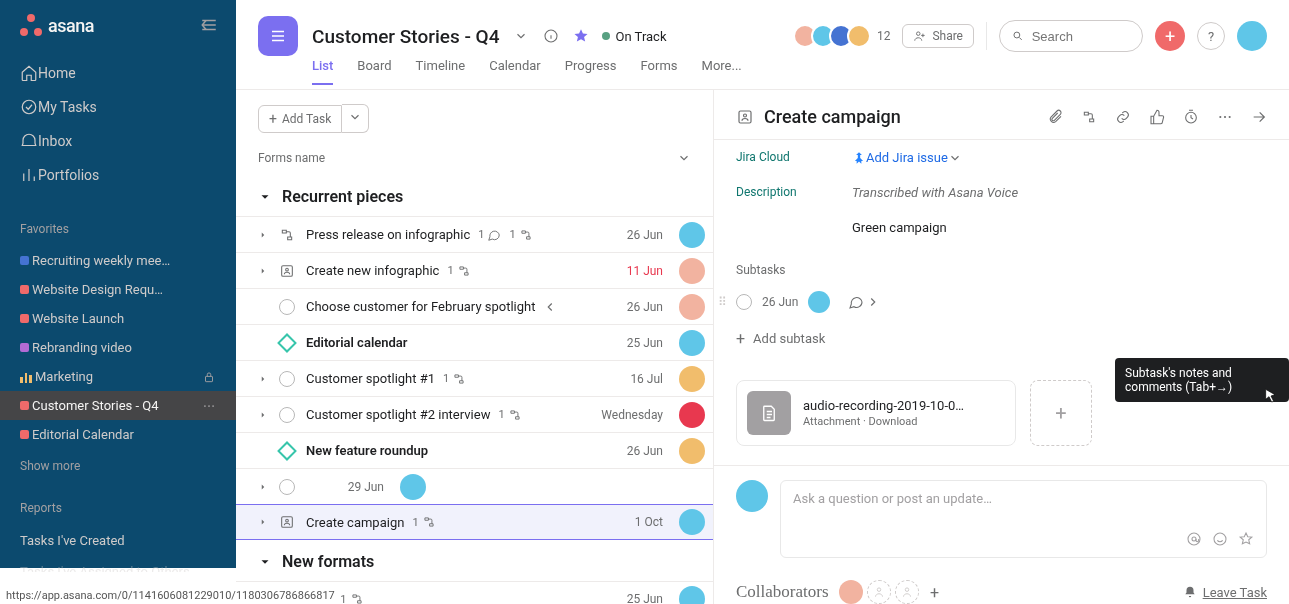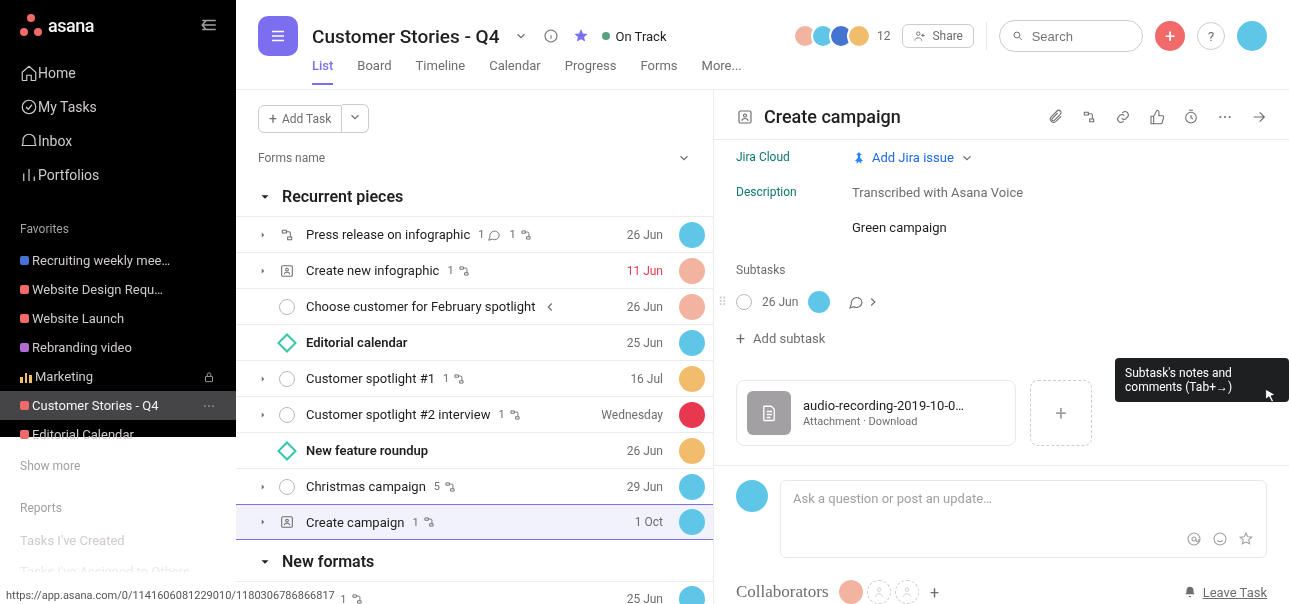--- a/index.html
+++ b/index.html
@@ -1,19 +1,19 @@
 <!DOCTYPE html>
 <html><head>
 <meta charset="utf-8">
 <style>
   * { box-sizing: border-box; margin: 0; padding: 0; }
   body { font-family: -apple-system, BlinkMacSystemFont, "Segoe UI", Roboto, sans-serif; font-size: 13px; color: #1e1f21; background: #fff; width: 1289px; height: 604px; overflow: hidden; position: relative; }
 
   
-  .sidebar { position: absolute; left: 0; top: 0; width: 236px; height: 437px; background: #000000; color: #a2a0a2; display: flex; flex-direction: column; }
+  .sidebar { position: absolute; left: 0; top: 0; width: 236px; height: 568px; background: #0c4a6e; color: #a2a0a2; display: flex; flex-direction: column; }
   .sidebar-top { display: flex; align-items: center; justify-content: space-between; padding: 14px 16px 20px 20px; }
   .logo { display: flex; align-items: center; gap: 6px; }
   .logo-mark { width: 22px; height: 22px; position: relative; }
   .logo-mark span { position: absolute; width: 8px; height: 8px; border-radius: 50%; background: #f06a6a; }
   .logo-mark span:nth-child(1){ top:0; left:7px;} .logo-mark span:nth-child(2){ bottom:0; left:0;} .logo-mark span:nth-child(3){ bottom:0; right:0;}
   .logo-text { color: #f5f4f3; font-size: 18px; font-weight: 500; letter-spacing: -0.5px; }
   .collapse-icon { width: 22px; height: 22px; color: #a2a0a2; display:flex; align-items:center; justify-content:center;}
   .nav-primary { padding: 0 0 12px 0; }
   .nav-item { display: flex; align-items: center; padding: 8px 20px; color: #cfcbca; font-size: 14px; cursor: pointer; }
   .nav-item svg { flex-shrink: 0; }
@@ -87,23 +87,23 @@
   .check-open { width:16px; height:16px; border:1.5px solid #b7b7b7; border-radius:50%;}
   .diamond { width:14px; height:14px; border:2px solid #37c5ab; transform:rotate(45deg);}
 
   
   .detail-header { display:flex; align-items:center; padding:16px 22px 12px; border-bottom:1px solid #edeae9; gap:10px;}
   .detail-header .dtitle { font-size:18px; font-weight:500; flex:1;}
   .detail-icons { display:flex; gap:18px; color:#6d6e6f;}
   .detail-body { padding:0 22px; overflow-y:auto; flex:1;}
   .field-row { display:flex; padding:10px 0;}
   .field-label { width:116px; font-size:12px; color:#0f766e;}
-  .field-value { font-size:13px; display:flex; align-items:center; gap:6px;}
+  .field-value { font-size:13px; display:flex; align-items:center; gap:0;}
   .jira-link { color:#1e6ae5;}
-  .italic { color:#6d6e6f;}
+  .italic { font-style:italic; color:#6d6e6f;}
   .subtasks-label { font-size:12px; color:#6d6e6f; padding:18px 0 8px;}
   .subtask-row { display:flex; align-items:center; gap:10px; padding:6px 0; position:relative;}
   .subtask-row .check-open{flex-shrink:0;}
   .subtask-name { flex:1; font-size:13px;}
   .subtask-date { font-size:12px; color:#6d6e6f;}
   .subtask-avatar{ width:22px; height:22px; border-radius:50%;}
   .drag-handle{ position:absolute; left:-18px; color:#cfcbca; font-size:12px; letter-spacing:1px; line-height:6px;}
   .add-subtask { display:flex; align-items:center; gap:8px; color:#6d6e6f; font-size:13px; padding:10px 0 20px; cursor:pointer;}
   .attachment-row{ display:flex; gap:14px; padding:12px 0 24px;}
   .attachment-card{ width:280px; height:66px; border:1px solid #e8e8e8; border-radius:8px; display:flex; align-items:center; padding:10px; gap:12px;}
@@ -450,26 +450,20 @@
           </div>
           <div class="task-row">
             <div class="tr-expand">
               <svg class="ic14" viewBox="0 0 24 24" fill="#6d6e6f">
                 <path d="M9 6l6 6-6 6z"></path>
               </svg>
             </div>
             <div class="tr-type">
               <div class="check-open"></div>
             </div>
-            <div class="tr-name">
-              <span class="">Christmas campaign</span> 
-              <span class="meta-chip">5<svg class="ic14" viewBox="0 0 24 24" fill="none" stroke="#6d6e6f" stroke-width="1.6">
-                  <path d="M5 5h6v4H5zM13 15h6v4h-6zM11 7h4a2 2 0 012 2v6"></path>
-                </svg></span> 
-            </div>
             <div class="tr-date">29 Jun</div>
             <span class="tr-avatar avatar-fill" style="background:#5fc6e8"></span>
           </div>
           <div class="task-row selected">
             <div class="tr-expand">
               <svg class="ic14" viewBox="0 0 24 24" fill="#6d6e6f">
                 <path d="M9 6l6 6-6 6z"></path>
               </svg>
             </div>
             <div class="tr-type">

